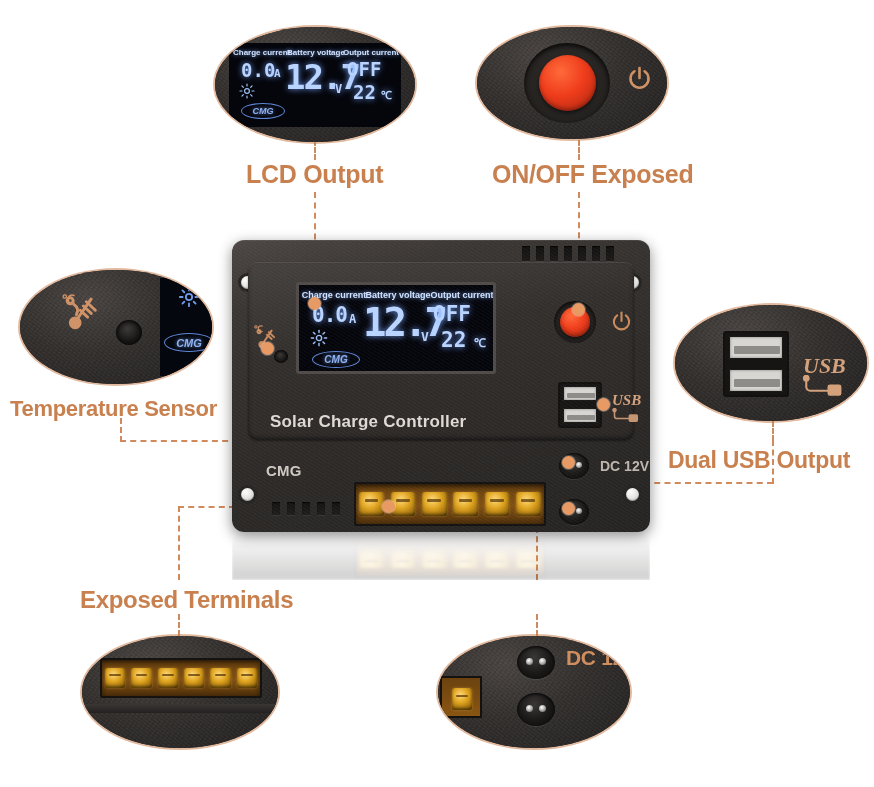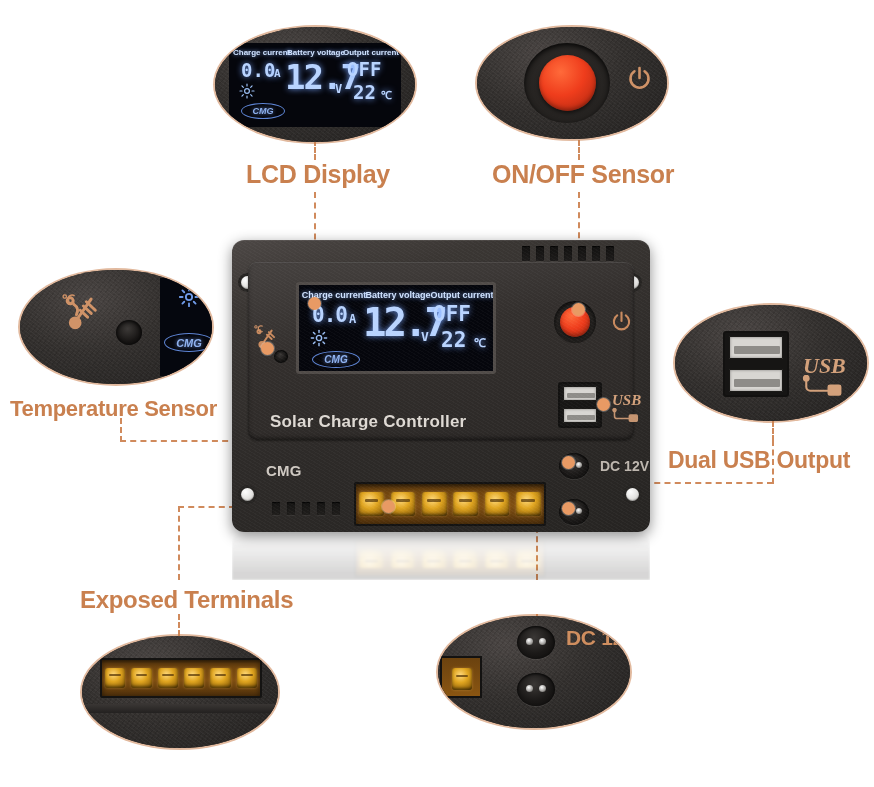--- a/index.html
+++ b/index.html
@@ -250,23 +250,23 @@
   <div class="dash-h" style="left:536px; top:508px; width:68px;"></div>
   <div class="dash-v" style="left:536px; top:462px; height:48px;"></div>
   <div class="dash-v" style="left:536px; top:508px; height:72px;"></div>
 
   <div class="dash-h" style="left:178px; top:506px; width:210px;"></div>
   <div class="dash-v" style="left:178px; top:506px; height:74px;"></div>
 
   <div class="dash-v" style="left:178px; top:614px; height:22px;"></div>
   <div class="dash-v" style="left:536px; top:614px; height:22px;"></div>
 
-  <div class="callout-label" style="left:246px; top:160px; font-size:25px;">LCD Display</div>
-
-  <div class="callout-label" style="left:492px; top:160px; font-size:25px;">ON/OFF Sensor</div>
+  <div class="callout-label" style="left:246px; top:160px; font-size:25px;">LCD Output</div>
+
+  <div class="callout-label" style="left:492px; top:160px; font-size:25px;">ON/OFF Exposed</div>
 
   <div class="callout-label" style="left:668px; top:447px; font-size:23px;">Dual USB Output</div>
 
   <div class="callout-label" style="left:10px; top:396px; font-size:22px;">Temperature Sensor</div>
 
   <div class="callout-label" style="left:80px; top:586px; font-size:24px;">Exposed Terminals</div>
 
 
   <div class="bubble" style="left:215px; top:27px; width:200px; height:115px;">
     <div class="bubble-inner plastic"></div>
@@ -380,21 +380,21 @@
       <div class="term-screw"></div>
       <div class="term-screw"></div>
       <div class="term-screw"></div>
       <div class="term-screw"></div>
       <div class="term-screw"></div>
     </div>
     <div style="position:absolute; left:0; top:68px; width:100%; height:9px;
                 background:linear-gradient(180deg,#3a3634,#232120);"></div>
   </div>
 
-  <div class="bubble" style="left:438px; top:616px; width:192px; height:112px;">
+  <div class="bubble" style="left:438px; top:636px; width:192px; height:112px;">
     <div class="bubble-inner plastic"></div>
     <div class="dc-jack" style="left:79px; top:10px; width:38px; height:33px;">
       <div class="dc-pin" style="left:9px; top:12px; width:7px; height:7px;"></div>
       <div class="dc-pin" style="left:22px; top:12px; width:7px; height:7px;"></div>
     </div>
     <div class="dc-jack" style="left:79px; top:57px; width:38px; height:33px;">
       <div class="dc-pin" style="left:9px; top:12px; width:7px; height:7px;"></div>
       <div class="dc-pin" style="left:22px; top:12px; width:7px; height:7px;"></div>
     </div>
     <div class="callout-label" style="left:128px; top:10px; font-size:21px; color:#cf8e5f;">DC 12</div>

